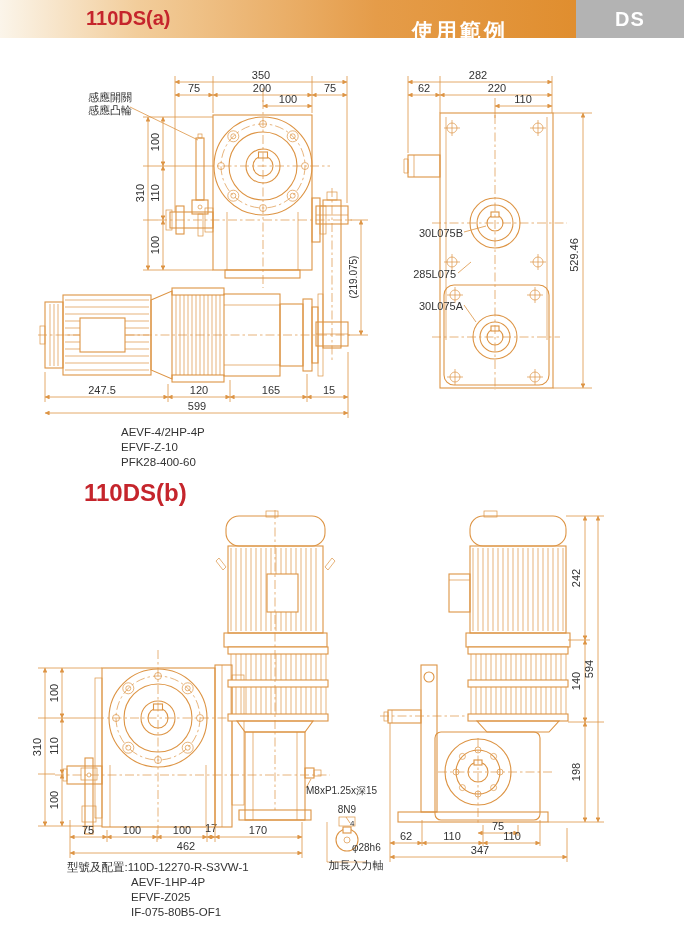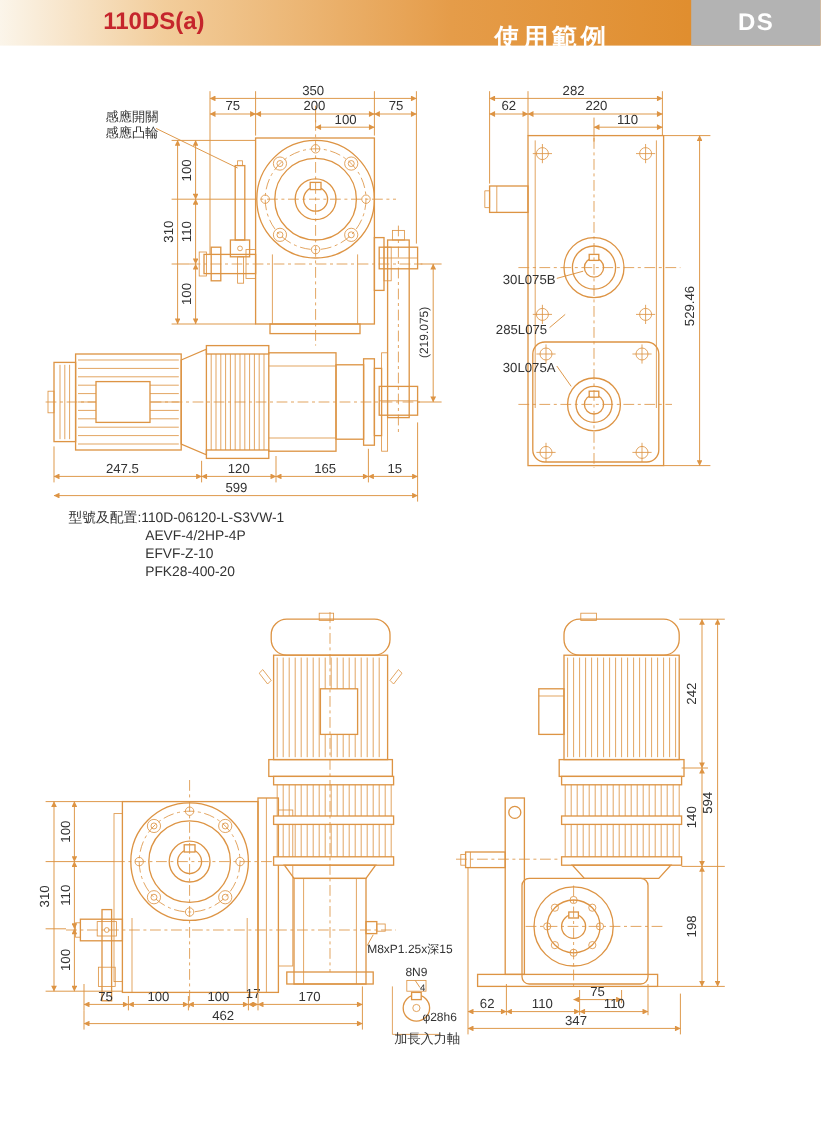--- a/index.html
+++ b/index.html
@@ -216,26 +216,26 @@
       <line class="da" x1="230" y1="337" x2="307" y2="337"></line>
       <text class="tx" text-anchor="middle" x="271" y="334">165</text>
       <line class="da" x1="307" y1="337" x2="348" y2="337"></line>
       <text class="tx" text-anchor="middle" x="329" y="334">15</text>
       <line class="da" x1="45" y1="353" x2="348" y2="353"></line>
       <text class="tx" text-anchor="middle" x="197" y="350">599</text>
     </g>
   </svg>
 
   <div class="config" id="cfgA">
-    <div><span>型號及配置:</span><span>110D-06120-L-S3VW-1</span></div>
     <div class="indent">AEVF-4/2HP-4P</div>
     <div class="indent">EFVF-Z-10</div>
-    <div class="indent">PFK28-400-20</div>
+    <div class="indent">PFK28-400-60</div>
   </div>
 
+  <div id="titleB">110DS(b)</div>
 
   <svg id="svgB" width="684" height="370" viewBox="0 0 684 370">
 
     <g>
       <rect class="ln" x="102" y="158" width="113" height="159"></rect>
       <rect class="th" x="95" y="168" width="7" height="140"></rect>
       <path class="th" d="M110,255V317M206,255V317"></path>
       <circle class="ln" cx="158" cy="208" r="49"></circle>
       <circle class="cl" cx="158" cy="208" r="42"></circle>
       <circle class="ln" cx="158" cy="208" r="34"></circle>
@@ -382,14 +382,20 @@
       <text class="tx" text-anchor="middle" x="406" y="330">62</text>
       <line class="da" x1="422" y1="333" x2="483" y2="333"></line>
       <text class="tx" text-anchor="middle" x="452" y="330">110</text>
       <line class="da" x1="483" y1="333" x2="540" y2="333"></line>
       <text class="tx" text-anchor="middle" x="512" y="330">110</text>
       <line class="da" x1="390" y1="347" x2="567" y2="347"></line>
       <text class="tx" text-anchor="middle" x="480" y="344">347</text>
     </g>
   </svg>
 
+  <div class="config" id="cfgB">
+    <div><span>型號及配置:</span><span>110D-12270-R-S3VW-1</span></div>
+    <div class="indent">AEVF-1HP-4P</div>
+    <div class="indent">EFVF-Z025</div>
+    <div class="indent">IF-075-80B5-OF1</div>
+  </div>
 
 </div>
 
 </body></html>

